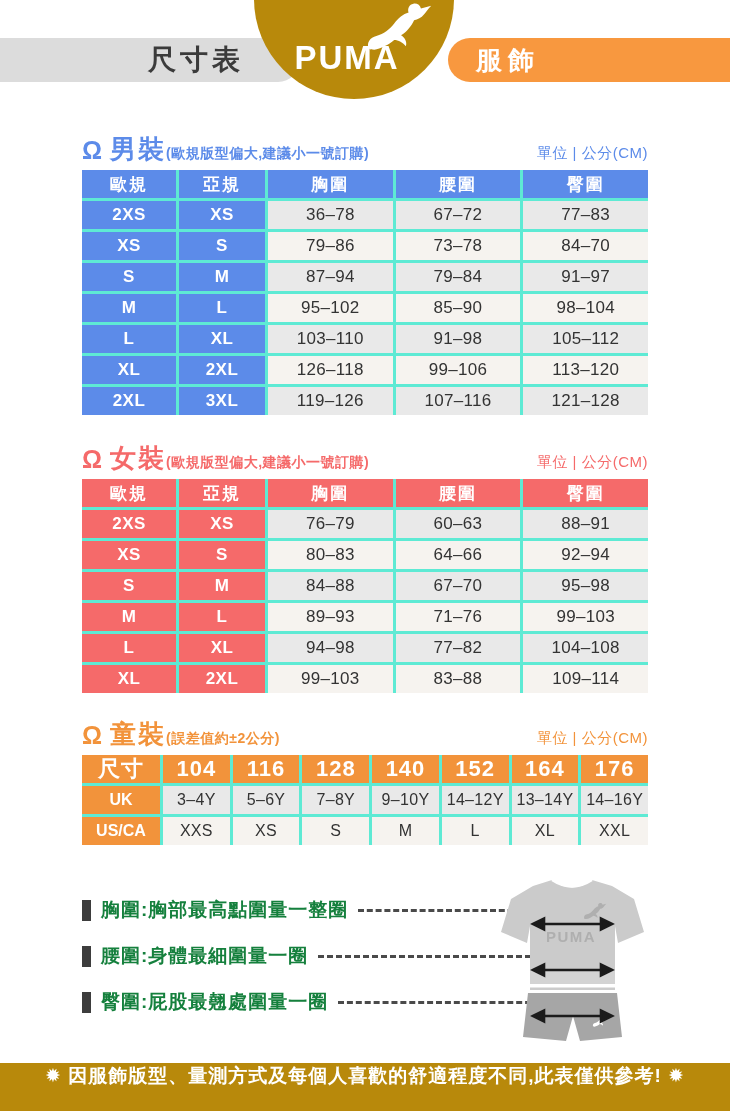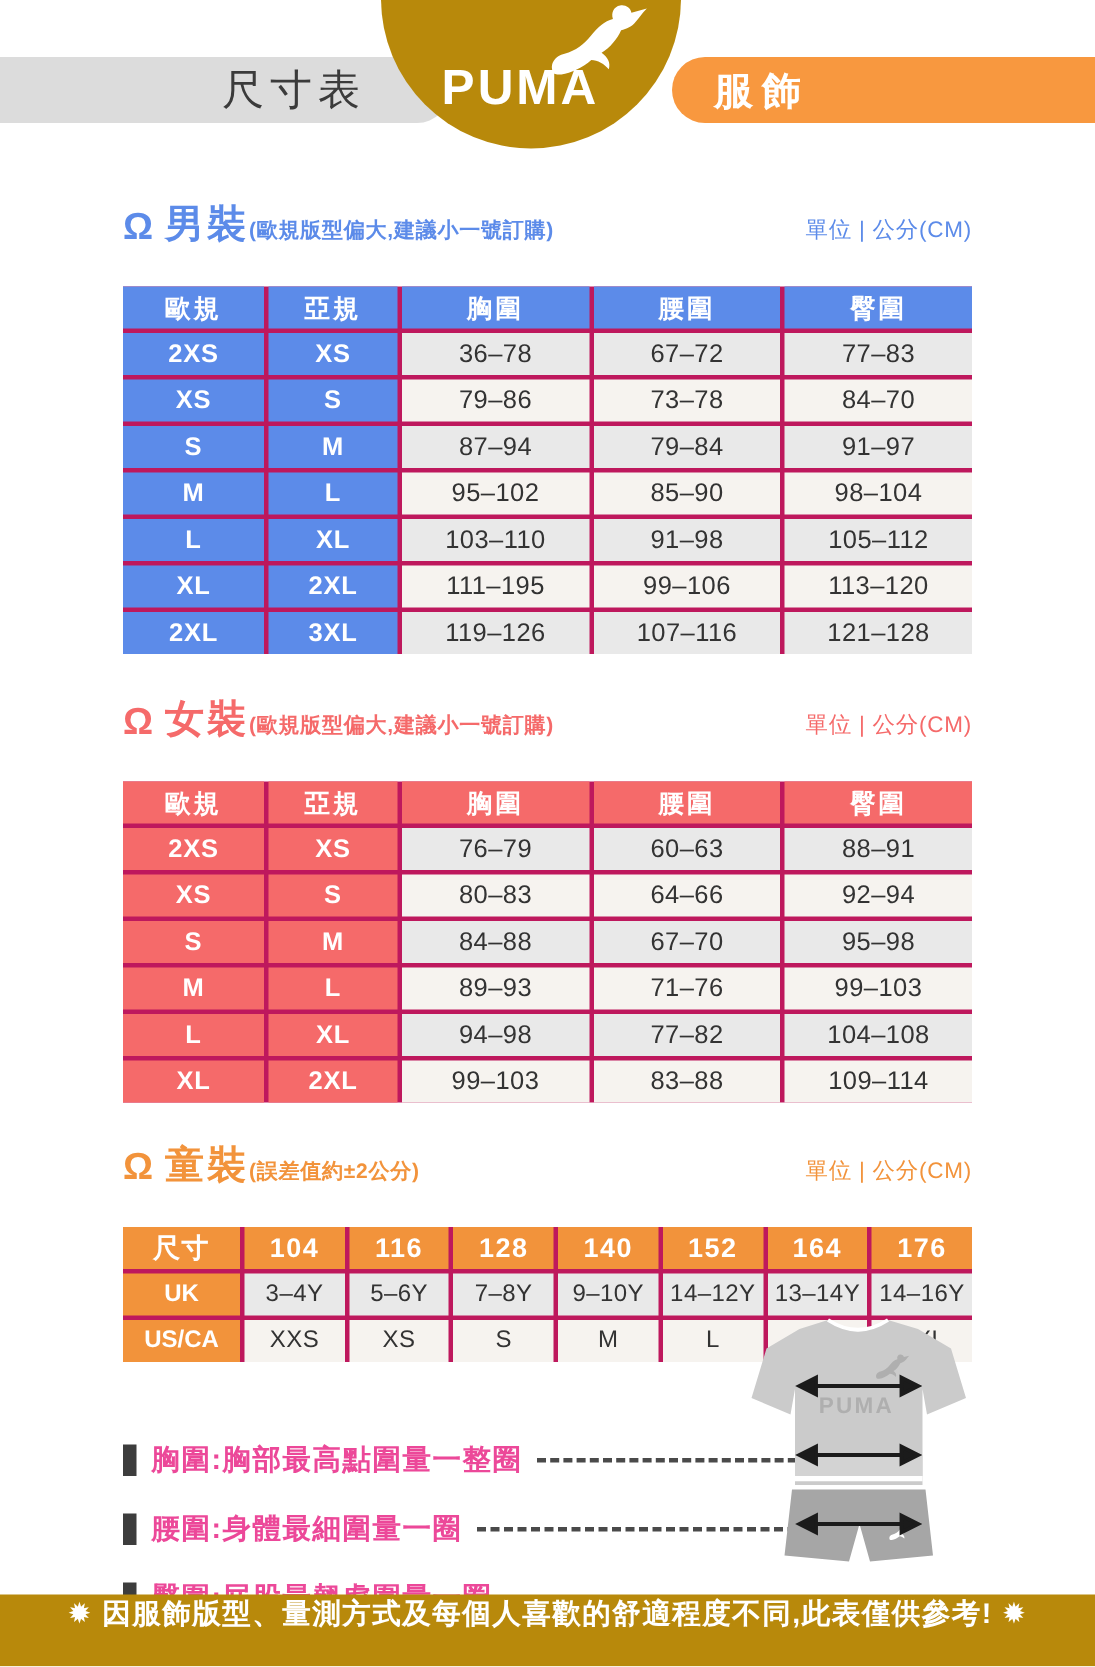--- a/index.html
+++ b/index.html
@@ -7,62 +7,62 @@
     position:relative;width:730px;height:1111px;margin:0 auto;
     background:#fff;overflow:hidden;
     font-family:"Liberation Sans","DejaVu Sans",sans-serif;
     -webkit-font-smoothing:antialiased;
   }
   
   .hdr{position:relative;height:108px;}
   .pill{position:absolute;top:38px;height:44px;display:flex;align-items:center;}
   .pill-left{left:0;width:300px;background:var(--pill_gray,#DCDCDC);border-radius:0 22px 22px 0;
     justify-content:flex-end;padding-right:56px;box-sizing:border-box;}
-  .pill-left span{font-size:28px;font-weight:normal;color:#3b3b3b;letter-spacing:4px;}
+  .pill-left span{font-size:28px;font-weight:bold;color:#3b3b3b;letter-spacing:4px;}
   .pill-right{left:448px;right:0;background:var(--pill_orange,#F8983F);border-radius:22px 0 0 22px;
     padding-left:28px;box-sizing:border-box;}
   .pill-right span{font-size:26px;font-weight:bold;color:#fff;letter-spacing:6px;}
   .badge{position:absolute;left:254px;top:-101px;width:200px;height:200px;border-radius:50%;
     background:var(--gold,#B8890B);z-index:5;}
   .badge .brand-text{position:absolute;left:0;right:14px;top:140px;text-align:center;
     font-size:33px;font-weight:bold;color:#fff;letter-spacing:2px;}
   .badge .brand-cat{position:absolute;left:108px;top:104px;}
   
   .content{padding:0 82px;}
   .sec-head{display:flex;align-items:baseline;height:36px;}
   .sec-icon{font-size:25px;font-weight:bold;margin-right:8px;transform:translateY(1px);}
   .sec-title{font-size:26px;font-weight:bold;letter-spacing:2px;}
   .sec-sub{font-size:14px;font-weight:bold;margin-left:0;letter-spacing:.5px;}
   .sec-unit{margin-left:auto;font-size:15px;font-weight:500;letter-spacing:.5px;}
   .theme-blue .sec-icon,.theme-blue .sec-title,.theme-blue .sec-sub,.theme-blue .sec-unit{color:var(--blue,#5C8BE9);}
   .theme-red  .sec-icon,.theme-red  .sec-title,.theme-red  .sec-sub,.theme-red  .sec-unit{color:var(--red,#F56A6A);}
   .theme-orange .sec-icon,.theme-orange .sec-title,.theme-orange .sec-sub,.theme-orange .sec-unit{color:var(--orange,#F2933B);}
-  .sizetable{display:grid;gap:3px;margin-top:23px;background:#be185d;}
+  .sizetable{display:grid;gap:3px;margin-top:2px;background:#5eead4;}
   .grid-5{grid-template-columns:94px 86px 1fr 1fr 1fr;}
   .grid-8{grid-template-columns:78px repeat(7,1fr);}
   .cell{height:28px;display:flex;align-items:center;justify-content:center;}
   .cell.head{color:#fff;font-weight:bold;font-size:17px;letter-spacing:2px;}
   .cell.label{color:#fff;font-weight:bold;font-size:17px;letter-spacing:.5px;}
   .theme-blue .cell.head,.theme-blue .cell.label{background:var(--blue,#5C8BE9);}
   .theme-red .cell.head,.theme-red .cell.label{background:var(--red,#F56A6A);}
   .theme-orange .cell.head,.theme-orange .cell.label{background:var(--orange,#F2933B);}
   .cell.value{font-size:17px;font-weight:500;color:#333;letter-spacing:.3px;}
   .cell.value.even{background:var(--gray_row,#E9E9E9);}
   .cell.value.odd{background:var(--warm_row,#F6F3EF);}
   .sec-men{margin-top:24px;}
   .sec-women{margin-top:26px;}
   .sec-kids{margin-top:24px;}
-  .grid-8 .cell.head{letter-spacing:1px;font-size:18px;text-align:right;}
+  .grid-8 .cell.head{letter-spacing:1px;font-size:22px;text-align:right;}
   .grid-8 .cell.label{font-size:16px;letter-spacing:0;}
   .grid-8 .cell.value{font-size:16px;}
   
   .legend{margin-top:50px;width:458px;}
   .legend-row{display:flex;align-items:center;height:30px;margin-bottom:16px;}
   .legend-marker{width:9px;height:21px;background:#3d3d3d;margin-right:10px;flex:none;}
-  .legend-text{font-size:19px;font-weight:bold;color:#ec4899;letter-spacing:1px;white-space:nowrap;}
+  .legend-text{font-size:19px;font-weight:bold;color:#15803d;letter-spacing:1px;white-space:nowrap;}
   .legend-dash{flex:1;height:0;border-top:3px dashed #4a4a4a;margin-left:10px;}
   
   .illus{position:absolute;left:497px;top:874px;width:160px;height:176px;}
   
   .footer{position:absolute;left:0;right:0;bottom:0;height:48px;background:var(--gold,#B8890B);
     display:flex;align-items:flex-start;justify-content:center;}
   .footer span{color:#fff;font-size:19px;font-weight:bold;letter-spacing:1px;}
   .hidden-defs{position:absolute;width:0;height:0;overflow:hidden;}
 </style>
 </head>
@@ -128,21 +128,21 @@
           <div class="cell value odd">95–102</div>
           <div class="cell value odd">85–90</div>
           <div class="cell value odd">98–104</div>
           <div class="cell label">L</div>
           <div class="cell label">XL</div>
           <div class="cell value even">103–110</div>
           <div class="cell value even">91–98</div>
           <div class="cell value even">105–112</div>
           <div class="cell label">XL</div>
           <div class="cell label">2XL</div>
-          <div class="cell value odd">111–195</div>
+          <div class="cell value odd">126–118</div>
           <div class="cell value odd">99–106</div>
           <div class="cell value odd">113–120</div>
           <div class="cell label">2XL</div>
           <div class="cell label">3XL</div>
           <div class="cell value even">119–126</div>
           <div class="cell value even">107–116</div>
           <div class="cell value even">121–128</div>
         </div>
     </div>
 

